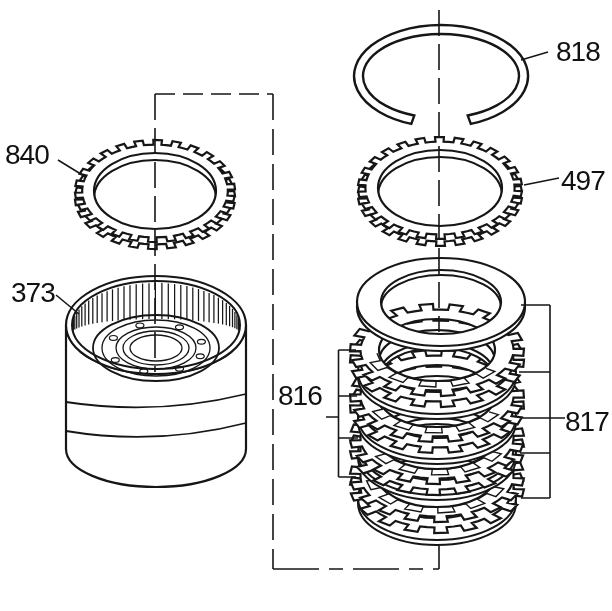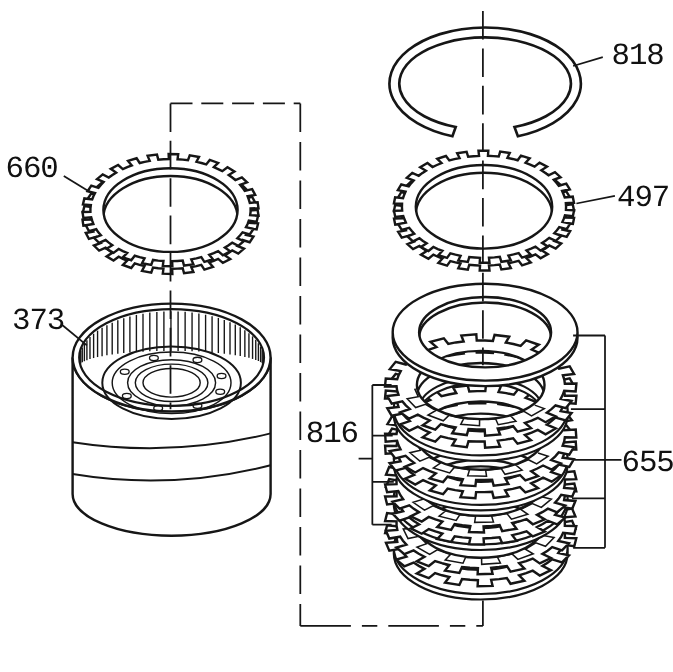--- a/index.html
+++ b/index.html
@@ -1,20 +1,20 @@
 <!DOCTYPE html>
 <html><head>
 <meta charset="utf-8">
 <style>
   html,body{margin:0;padding:0;background:#fff;}
   .stage{position:relative;width:612px;height:611px;background:#fff;overflow:hidden;}
   .stage svg{position:absolute;left:0;top:0;}
   .lbl{
     position:absolute;
-    font-family:Liberation Mono, monospace;
+    font-family:Liberation Sans, sans-serif;
     font-size:28px;
     letter-spacing:-1px;
     line-height:1;
     color:#111;
     user-select:none;
     white-space:nowrap;
   }
 </style>
 </head>
 <body>
@@ -144,17 +144,17 @@
         <path d="M521 60 L548 52" stroke="#161616" stroke-width="1.6" fill="none" stroke-linecap="butt"></path>
         <path d="M524 185 L559 178" stroke="#161616" stroke-width="1.6" fill="none" stroke-linecap="butt"></path>
         <path d="M58 160 L84 176" stroke="#161616" stroke-width="1.6" fill="none" stroke-linecap="butt"></path>
         <path d="M338.5 350 H356 M338.5 396 H357 M338.5 438 H358 M338.5 477 H356 M338.5 350 V477 M326 417 H338.5" stroke="#161616" stroke-width="1.6" fill="none" stroke-linecap="butt"></path>
         <path d="M550 305 H521 M550 372 H519 M522 418 H565 M550 453 H520 M550 498 H521 M550 305 V498" stroke="#161616" stroke-width="1.6" fill="none" stroke-linecap="butt"></path>
       </g>
     </svg>
 
   <div class="lbl" style="left:11px;top:279px">373</div>
   <div class="lbl" style="left:278px;top:382px">816</div>
-  <div class="lbl" style="left:565px;top:408px">655</div>
+  <div class="lbl" style="left:565px;top:408px">817</div>
   <div class="lbl" style="left:556px;top:38px">818</div>
   <div class="lbl" style="left:561px;top:167px">497</div>
-  <div class="lbl" style="left:5px;top:141px">660</div>
+  <div class="lbl" style="left:5px;top:141px">840</div>
 </div>
 
 </body></html>

